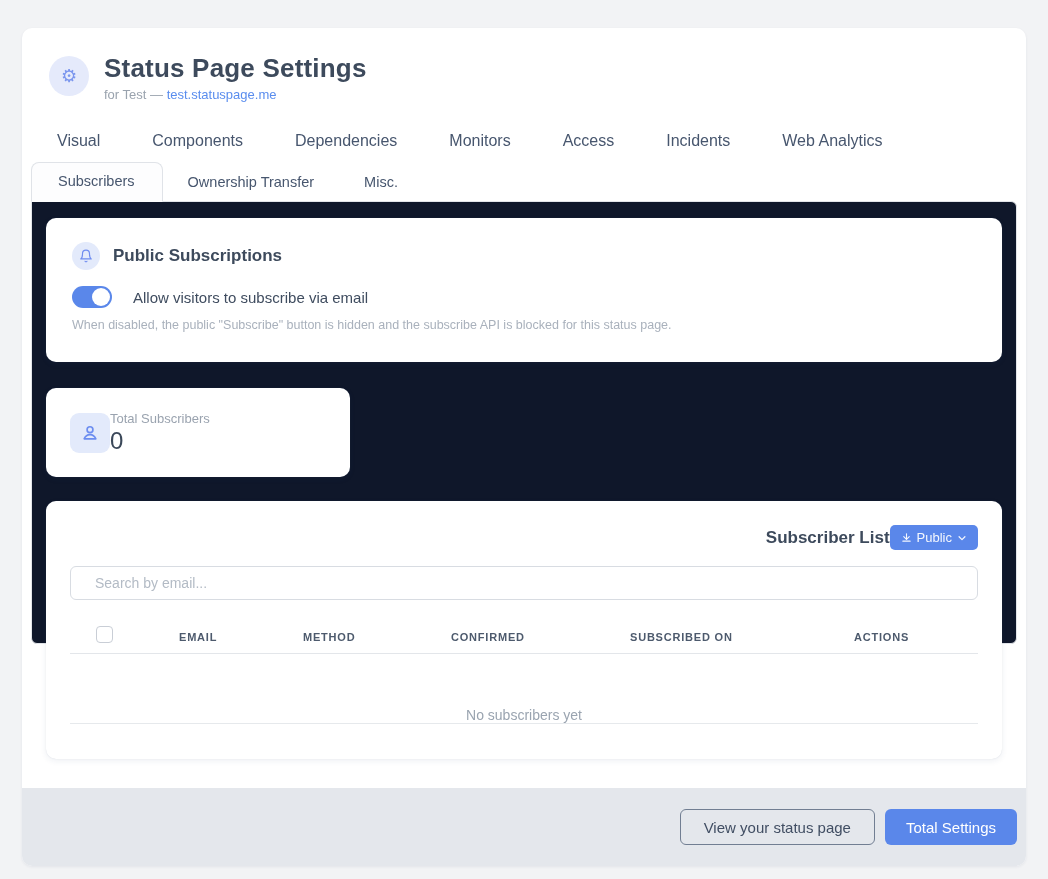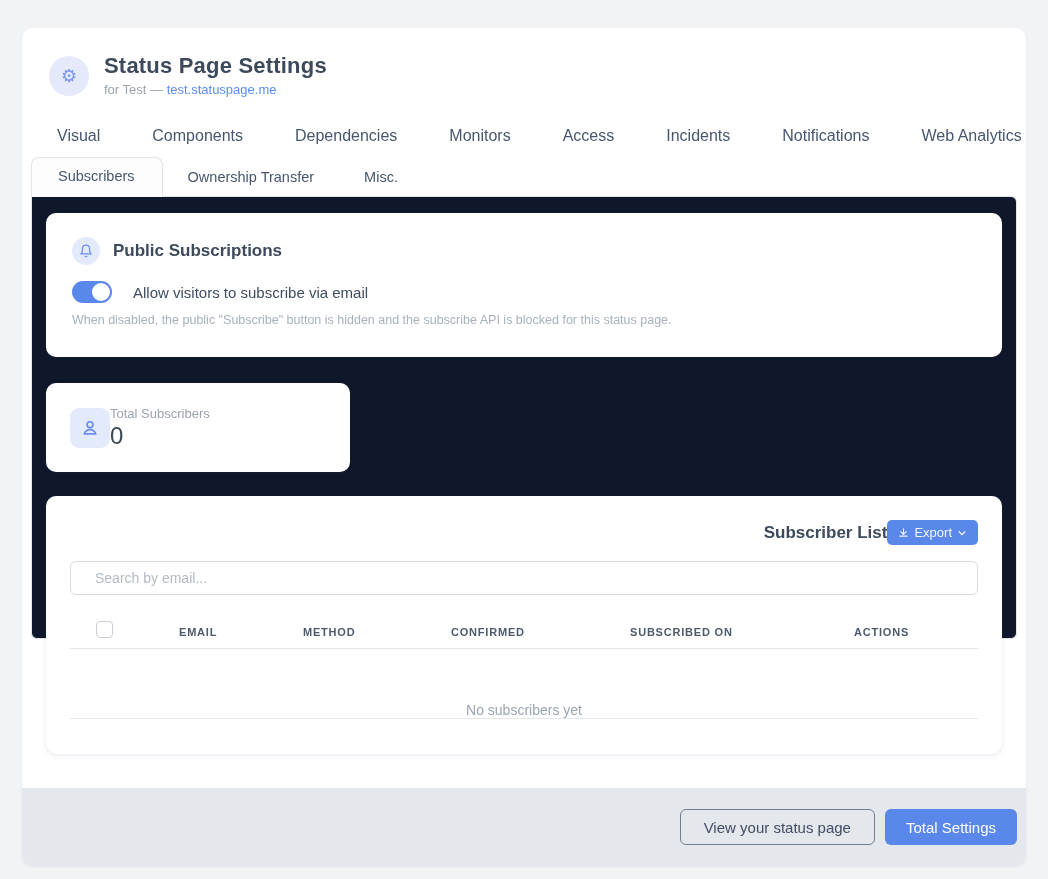--- a/index.html
+++ b/index.html
@@ -19,21 +19,21 @@
     box-shadow:0 1px 3px rgba(25,39,80,0.07);
   }
   
   .page-header { display:flex; align-items:flex-start; gap:15px; padding:25px 0 0 27px; }
   .gear-circle {
     width:40px; height:40px; border-radius:50%;
     background:#e5eafb; display:flex; align-items:center; justify-content:center;
     flex:0 0 auto; margin-top:3px;
   }
   .gear-circle span { color:#7b96ee; font-size:18px; line-height:1; }
-  .page-title { font-size:22px; font-weight:700; color:#3d4a5c; letter-spacing:0.2px; }
+  .page-title { font-size:26px; font-weight:700; color:#3d4a5c; letter-spacing:0.2px; }
   .page-subtitle { font-size:13px; color:#9aa3ae; margin-top:3px; }
   .page-subtitle a { color:#5a8dee; text-decoration:none; }
   
   .tabs-row1 { display:flex; margin:24px 0 0 35px; }
   .tab { font-size:16px; color:#47566e; padding:6px 26px 10px 0; cursor:pointer; white-space:nowrap; }
   .tab + .tab { padding-left:26px; }
   .tabs-row2 { display:flex; align-items:flex-end; margin:2px 0 -1px 9px; position:relative; z-index:2; }
   .tab2 { font-size:14.5px; color:#47566e; padding:10px 25px 12px 25px; cursor:pointer; white-space:nowrap; }
   .tab2.active {
     background:#fdfdfe;
@@ -151,21 +151,20 @@
     </div>
   </div>
 
   <div class="tabs-row1">
     <div class="tab">Visual</div>
     <div class="tab">Components</div>
     <div class="tab">Dependencies</div>
     <div class="tab">Monitors</div>
     <div class="tab">Access</div>
     <div class="tab">Incidents</div>
-    <div class="tab">Notifications</div>
     <div class="tab">Web Analytics</div>
   </div>
 
   <div class="tabs-row2">
     <div class="tab2 active">Subscribers</div>
     <div class="tab2">Ownership Transfer</div>
     <div class="tab2">Misc.</div>
   </div>
 
   <div class="tab-panel">
@@ -204,21 +203,21 @@
 
     <div class="panel-card list-card">
       <div class="list-head">
         <div class="list-title">Subscriber List</div>
         <button class="export-btn">
           <svg width="11" height="11" viewBox="0 0 24 24" fill="none" stroke="rgba(255,255,255,0.93)" stroke-width="2.4" stroke-linecap="round" stroke-linejoin="round">
             <path d="M12 4v11"></path>
               <path d="M6 10l6 6 6-6"></path>
               <path d="M4 20h16"></path>
           </svg>
-          <span>Export</span>
+          <span>Public</span>
           <svg width="10" height="10" viewBox="0 0 24 24" fill="none" stroke="rgba(255,255,255,0.93)" stroke-width="3" stroke-linecap="round" stroke-linejoin="round">
             <path d="M5 9l7 7 7-7"></path>
           </svg>
         </button>
       </div>
       <input class="search-input" type="text" placeholder="Search by email..." style="">
       <div class="table-header">
         <div>
           <input type="checkbox" class="row-checkbox" style="">
         </div>

